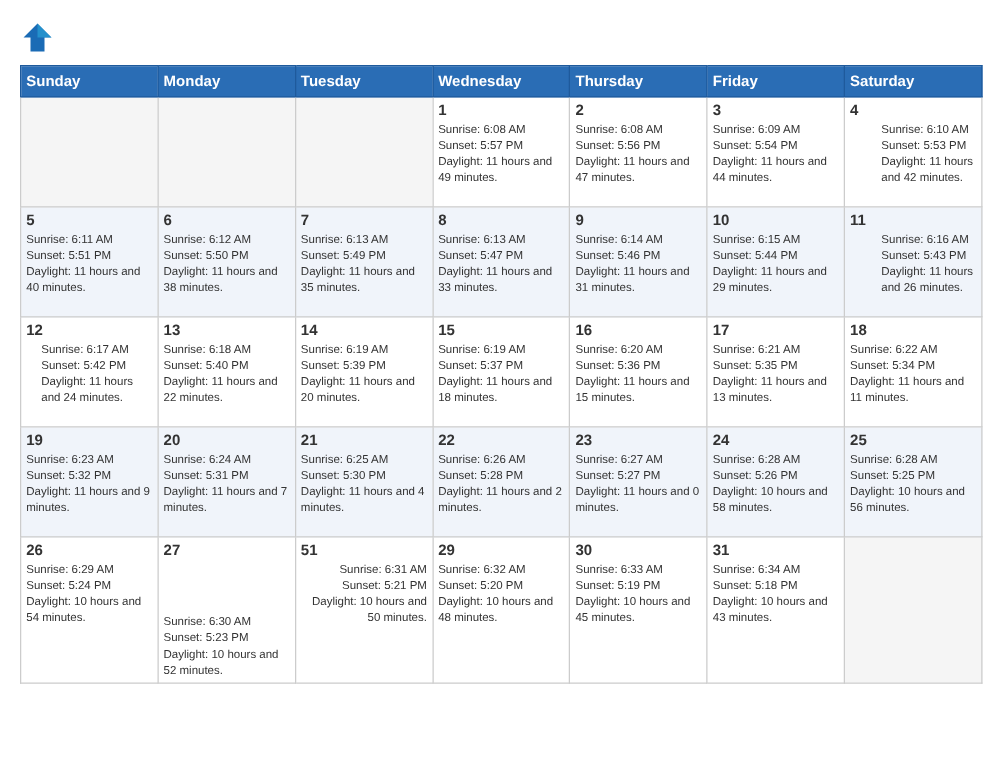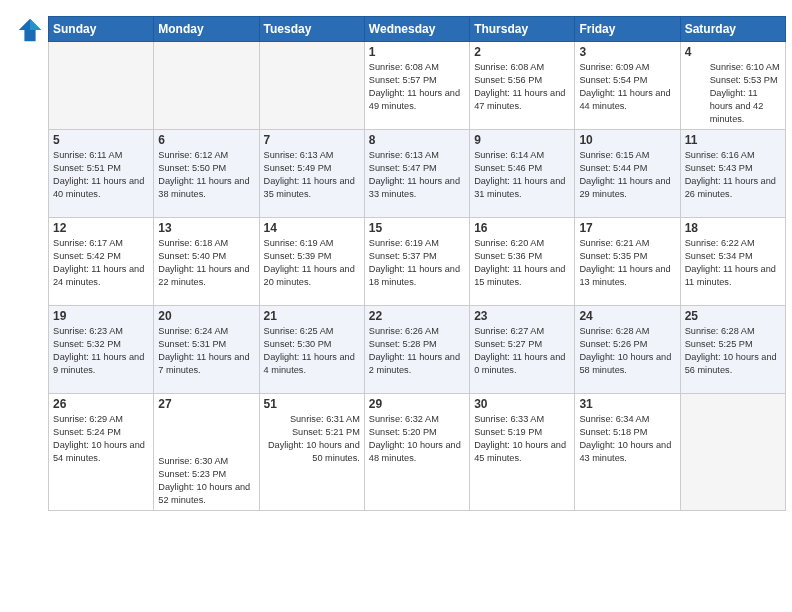--- a/index.html
+++ b/index.html
@@ -8,21 +8,21 @@
       background: #fff;
       width: 792px;
       height: 612px;
       overflow: hidden;
     }
     .page {
       width: 792px;
       height: 496px;
       padding: 16px 6px 10px 16px;
       display: flex;
-      flex-direction: row;
+      flex-direction: column;
     }
     .header {
       display: flex;
       justify-content: space-between;
       align-items: flex-start;
       margin-bottom: 8px;
     }
     .logo {
       display: flex;
       align-items: center;
@@ -189,29 +189,29 @@
 Daylight: 11 hours and 31 minutes.</div>
           </td>
           <td>
             <span class="day-num">10</span>
             <div class="day-info" style="white-space: pre-line;">Sunrise: 6:15 AM
 Sunset: 5:44 PM
 Daylight: 11 hours and 29 minutes.</div>
           </td>
           <td>
             <span class="day-num">11</span>
-            <div class="day-info" style="white-space: pre-line;">Sunrise: 6:16 AM
+            <div class="day-info" style="white-space: pre-line; margin-left: 25px;">Sunrise: 6:16 AM
 Sunset: 5:43 PM
 Daylight: 11 hours and 26 minutes.</div>
           </td>
         </tr>
         <tr class="row-even">
           <td>
             <span class="day-num">12</span>
-            <div class="day-info" style="white-space: pre-line;">Sunrise: 6:17 AM
+            <div class="day-info" style="white-space: pre-line; margin-left: 12px;">Sunrise: 6:17 AM
 Sunset: 5:42 PM
 Daylight: 11 hours and 24 minutes.</div>
           </td>
           <td>
             <span class="day-num">13</span>
             <div class="day-info" style="white-space: pre-line;">Sunrise: 6:18 AM
 Sunset: 5:40 PM
 Daylight: 11 hours and 22 minutes.</div>
           </td>
           <td>

